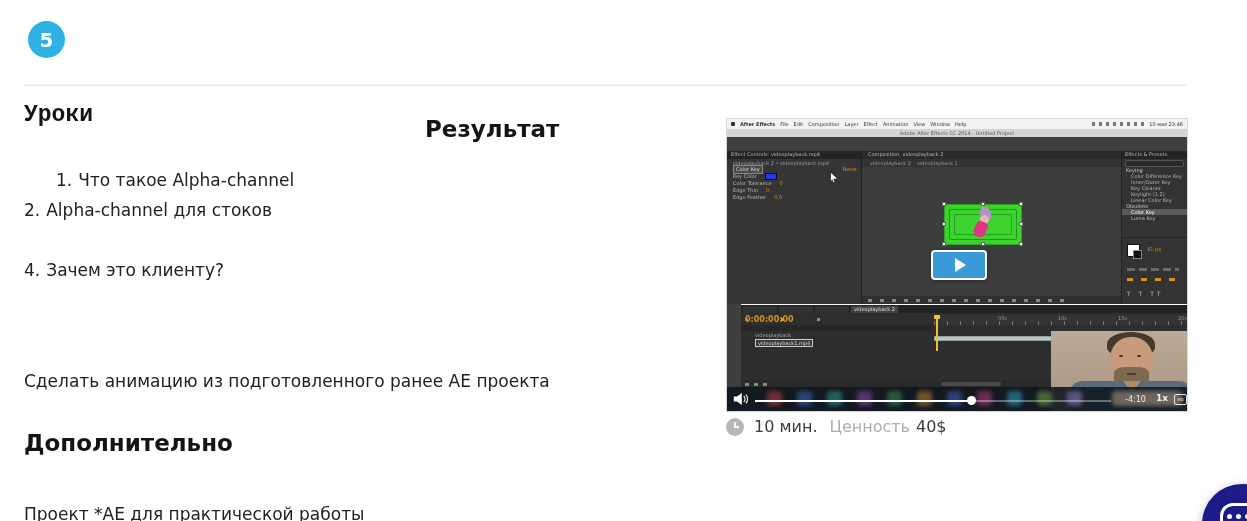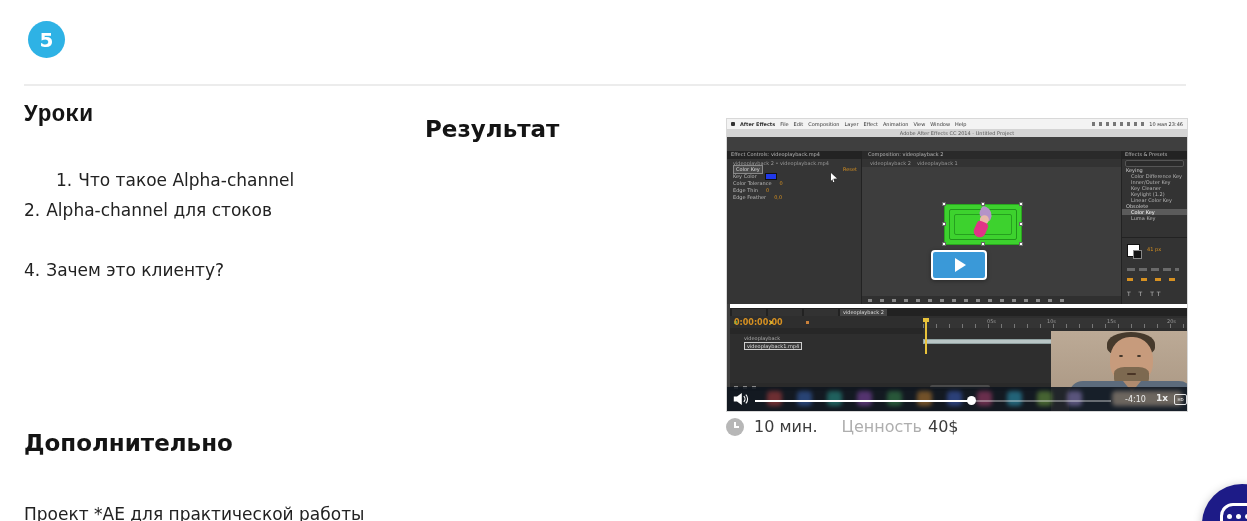--- a/index.html
+++ b/index.html
@@ -19,21 +19,21 @@
   .lesson{font-size:17px;color:#222;white-space:nowrap;}
   .lesson .num{margin-right:6px;}
   .result-p{left:425px;top:164px;width:268px;font-size:17px;line-height:40px;color:#222;}
 
   
   .meta{left:726px;top:417px;display:flex;align-items:center;}
   .clock{width:18px;height:18px;border-radius:50%;background:#b7b7b7;position:relative;margin-right:10px;}
   .clock .h{position:absolute;left:8px;top:4px;width:2px;height:6px;background:#fff;}
   .clock .m{position:absolute;left:8px;top:8px;width:5px;height:2px;background:#fff;}
   .dur{font-size:16px;color:#3c3c3c;}
-  .val-label{font-size:16px;color:#aeaeae;margin-left:24px;}
+  .val-label{font-size:16px;color:#aeaeae;margin-left:12px;}
   .val-amount{font-size:16px;color:#3c3c3c;margin-left:6px;}
 
   
   .chat{left:1202px;top:484px;width:80px;height:80px;border-radius:50%;background:#1d1b87;
         box-shadow:0 2px 10px rgba(0,0,0,.25);cursor:pointer;}
   .chat .bubble{position:absolute;left:18px;top:19px;width:40px;height:27px;border:3px solid #fff;border-radius:13px;}
   .chat .dot{position:absolute;top:30px;width:5px;height:5px;border-radius:50%;background:#fff;}
 
   
   .video{left:726px;top:118px;width:460px;height:292px;background:#3f3f3f;overflow:hidden;
@@ -104,21 +104,21 @@
   .rp-char .wsw{position:absolute;left:6px;top:6px;width:11px;height:11px;background:#fff;border:1px solid #111;}
   .rp-char .bsw{position:absolute;left:12px;top:12px;width:7px;height:7px;background:#111;border:1px solid #888;}
   .rp-char .ov{position:absolute;left:26px;top:8px;font-size:5px;color:#d79121;}
   .rp-char .tt{position:absolute;left:6px;top:52px;font-size:6px;color:#bbb;letter-spacing:3px;}
   .rp-char .ln{position:absolute;left:6px;top:30px;width:52px;height:3px;
                background:repeating-linear-gradient(90deg,#6a6a6a 0 8px,transparent 8px 12px);}
   .rp-char .ln2{position:absolute;left:6px;top:40px;width:52px;height:3px;
                background:repeating-linear-gradient(90deg,#d79121 0 6px,transparent 6px 14px);}
 
   
-  .tl{left:3px;top:185px;width:460px;height:83px;background:#2e2e2e;border-top:4px solid #ffffff;box-sizing:border-box;}
+  .tl{left:14px;top:185px;width:460px;height:83px;background:#2e2e2e;border-top:1px solid #ffffff;box-sizing:border-box;}
   .tl-tabs{position:absolute;left:0;top:0;width:460px;height:8px;background:#222;display:flex;gap:2px;padding-left:2px;}
   .tl-tab{height:7px;background:#323232;width:34px;margin-top:1px;}
   .tl-tab .cdot{display:inline-block;width:3px;height:3px;margin:2px 0 0 2px;}
   .tl-tab.active{background:#454545;color:#ddd;font-size:5px;line-height:7px;padding:0 3px;width:auto;}
   .timecode{position:absolute;left:4px;top:10px;font-size:8px;font-weight:bold;color:#d79121;}
   .tl-colhead{position:absolute;left:0;top:20px;width:193px;height:6px;background:#272727;}
   .tl-layer{position:absolute;font-size:5px;color:#aaa;white-space:nowrap;}
   .tl-layer.selbox{border:1px solid #cfcfcf;background:#3a3a3a;color:#ddd;padding:0 2px;}
   .ruler{position:absolute;left:193px;top:10px;width:267px;height:10px;background:#343434;}
   .ruler .ticks{position:absolute;left:0;bottom:0;width:100%;height:4px;
@@ -170,20 +170,21 @@
   <div class="abs lesson" style="left:24px;top:170px;margin-left:32px;">
     <span class="num">1.</span><span>Что такое Alpha-channel</span>
   </div>
   <div class="abs lesson" style="left:24px;top:200px;">
     <span class="num">2.</span><span>Alpha-channel для стоков</span>
   </div>
   <div class="abs lesson" style="left:24px;top:260px;">
     <span class="num">4.</span><span>Зачем это клиенту?</span>
   </div>
 
+  <div class="abs body-text" style="left:24px;top:371px;">Сделать анимацию из подготовленного ранее AE проекта</div>
 
   <div class="abs h3" style="left:24px;top:430px;">Дополнительно</div>
   <div class="abs body-text" style="left:24px;top:482px;margin-top:22px;">Проект *AE для практической работы</div>
 
   <div class="abs h3" style="left:425px;top:116px;">Результат</div>
 
   <div class="abs video">
 
     <div class="abs menubar">
       <div class="apple"></div>

